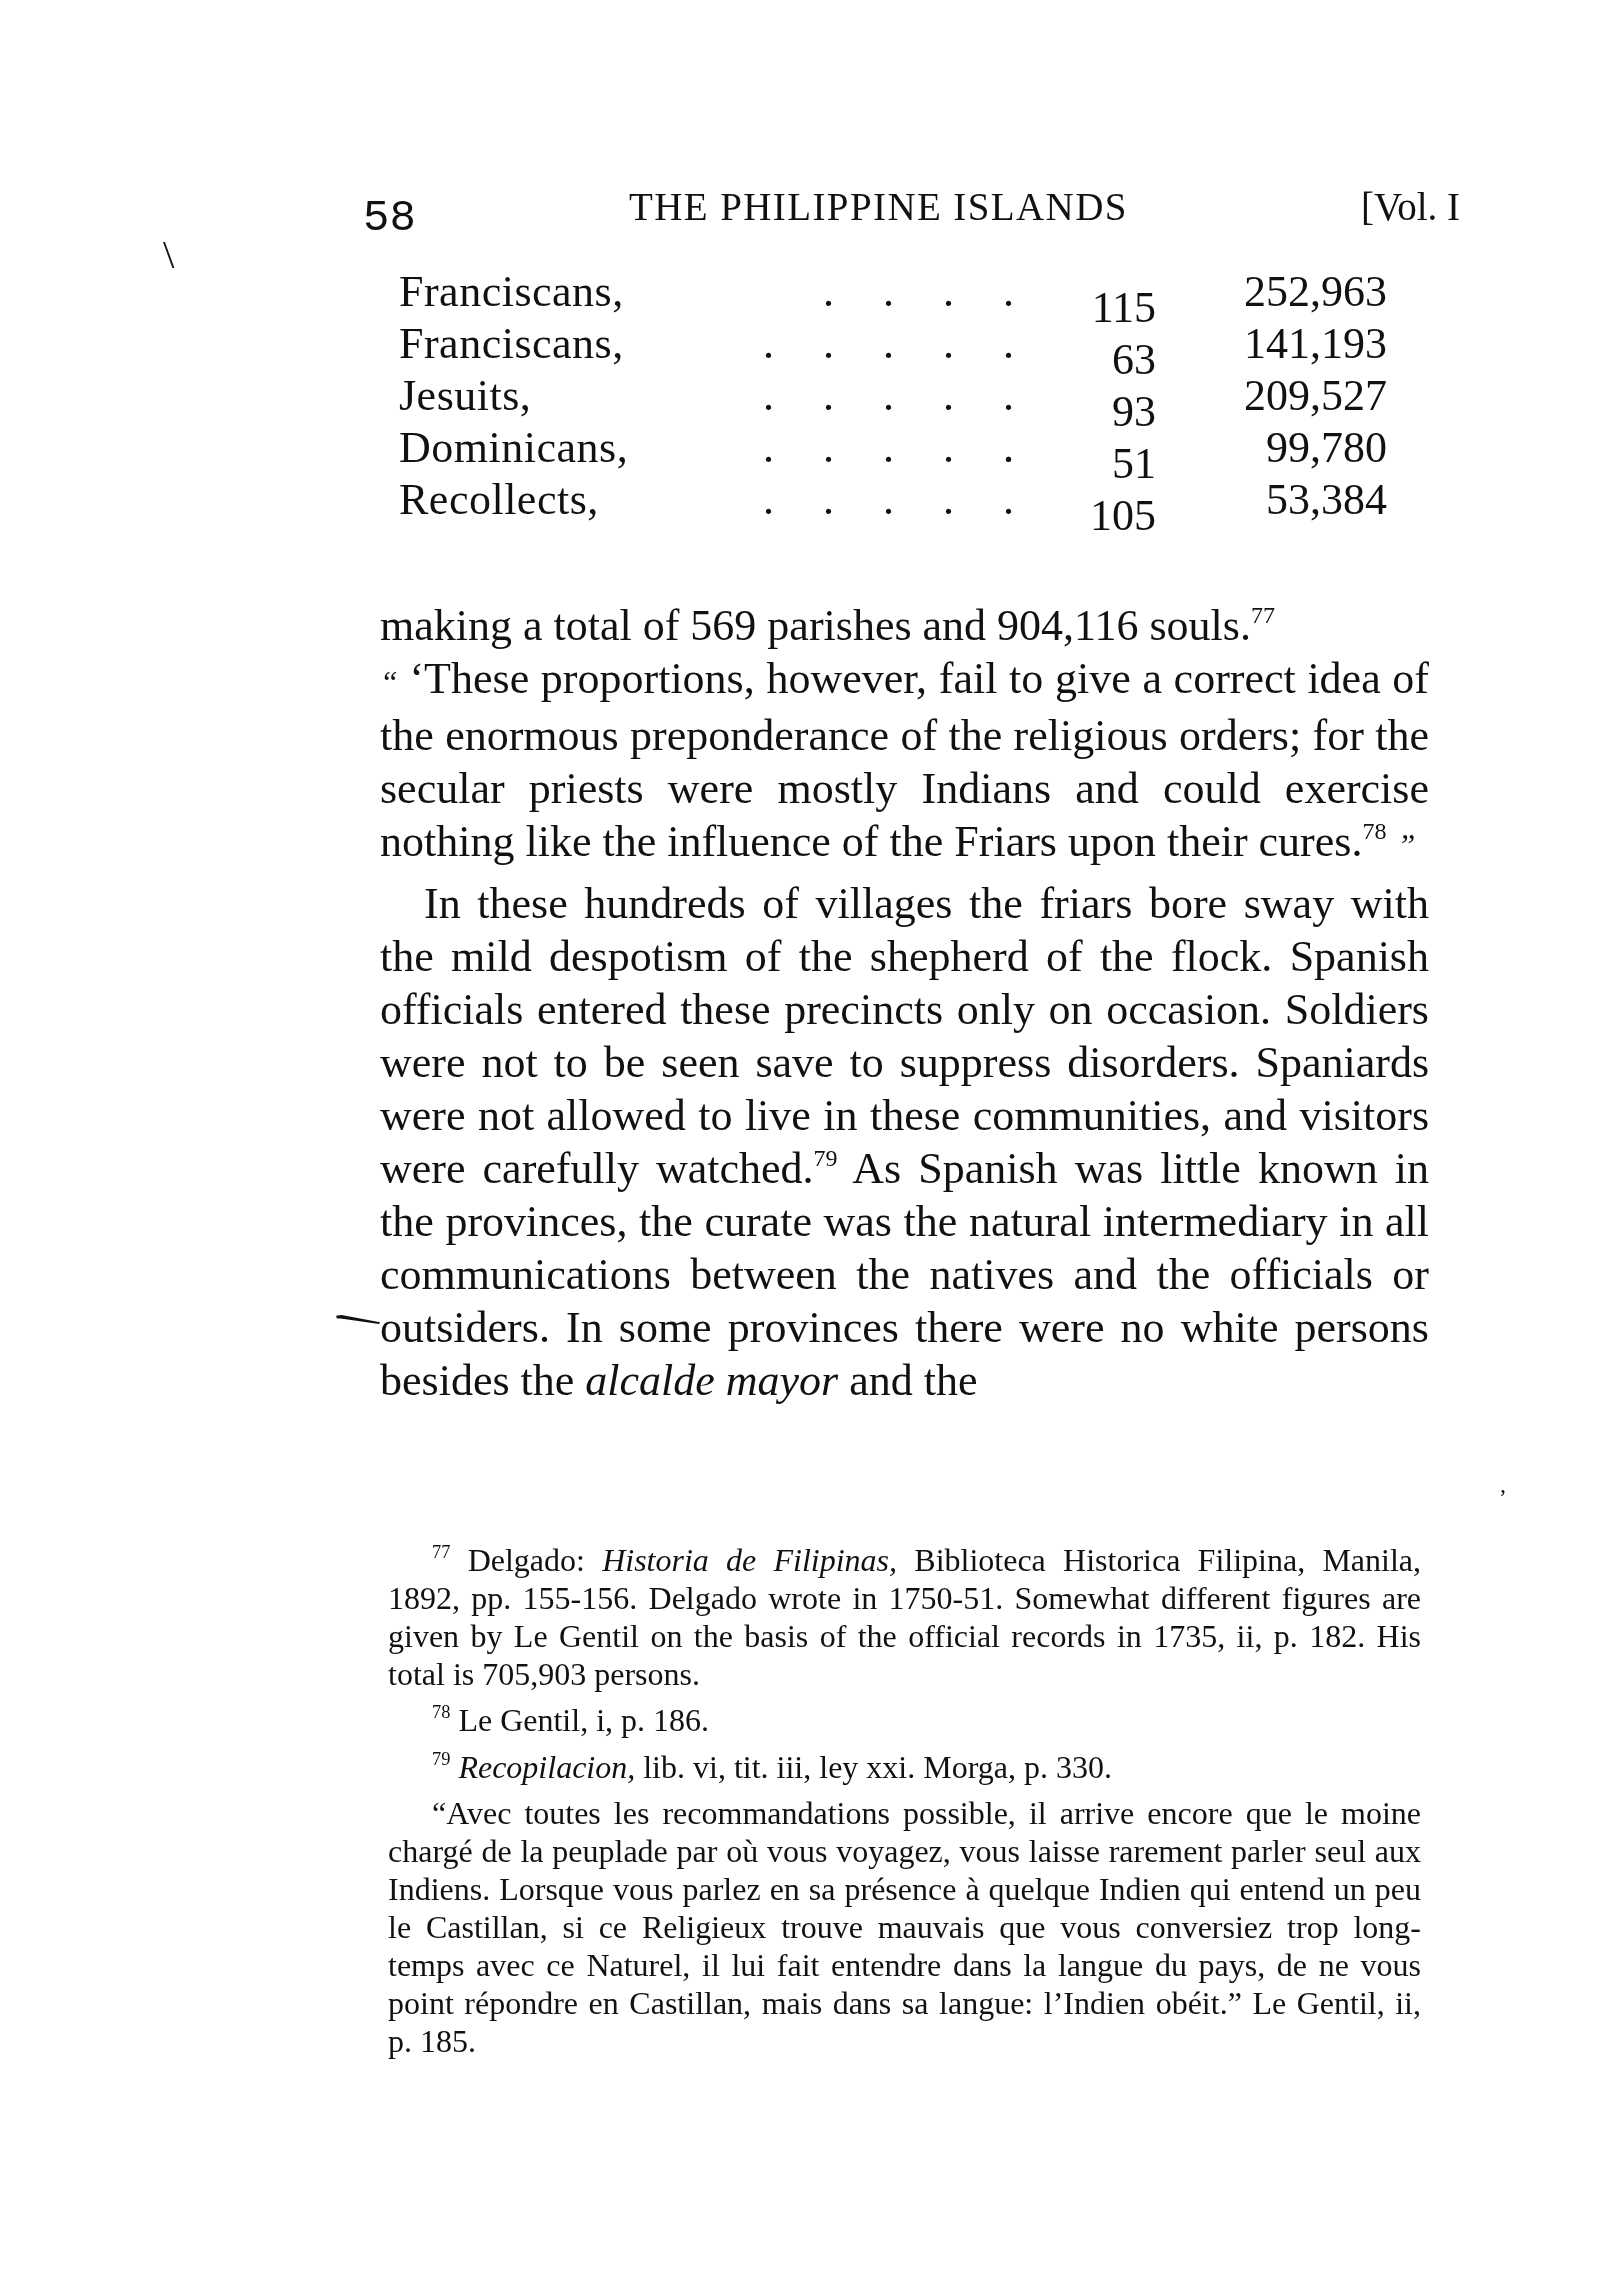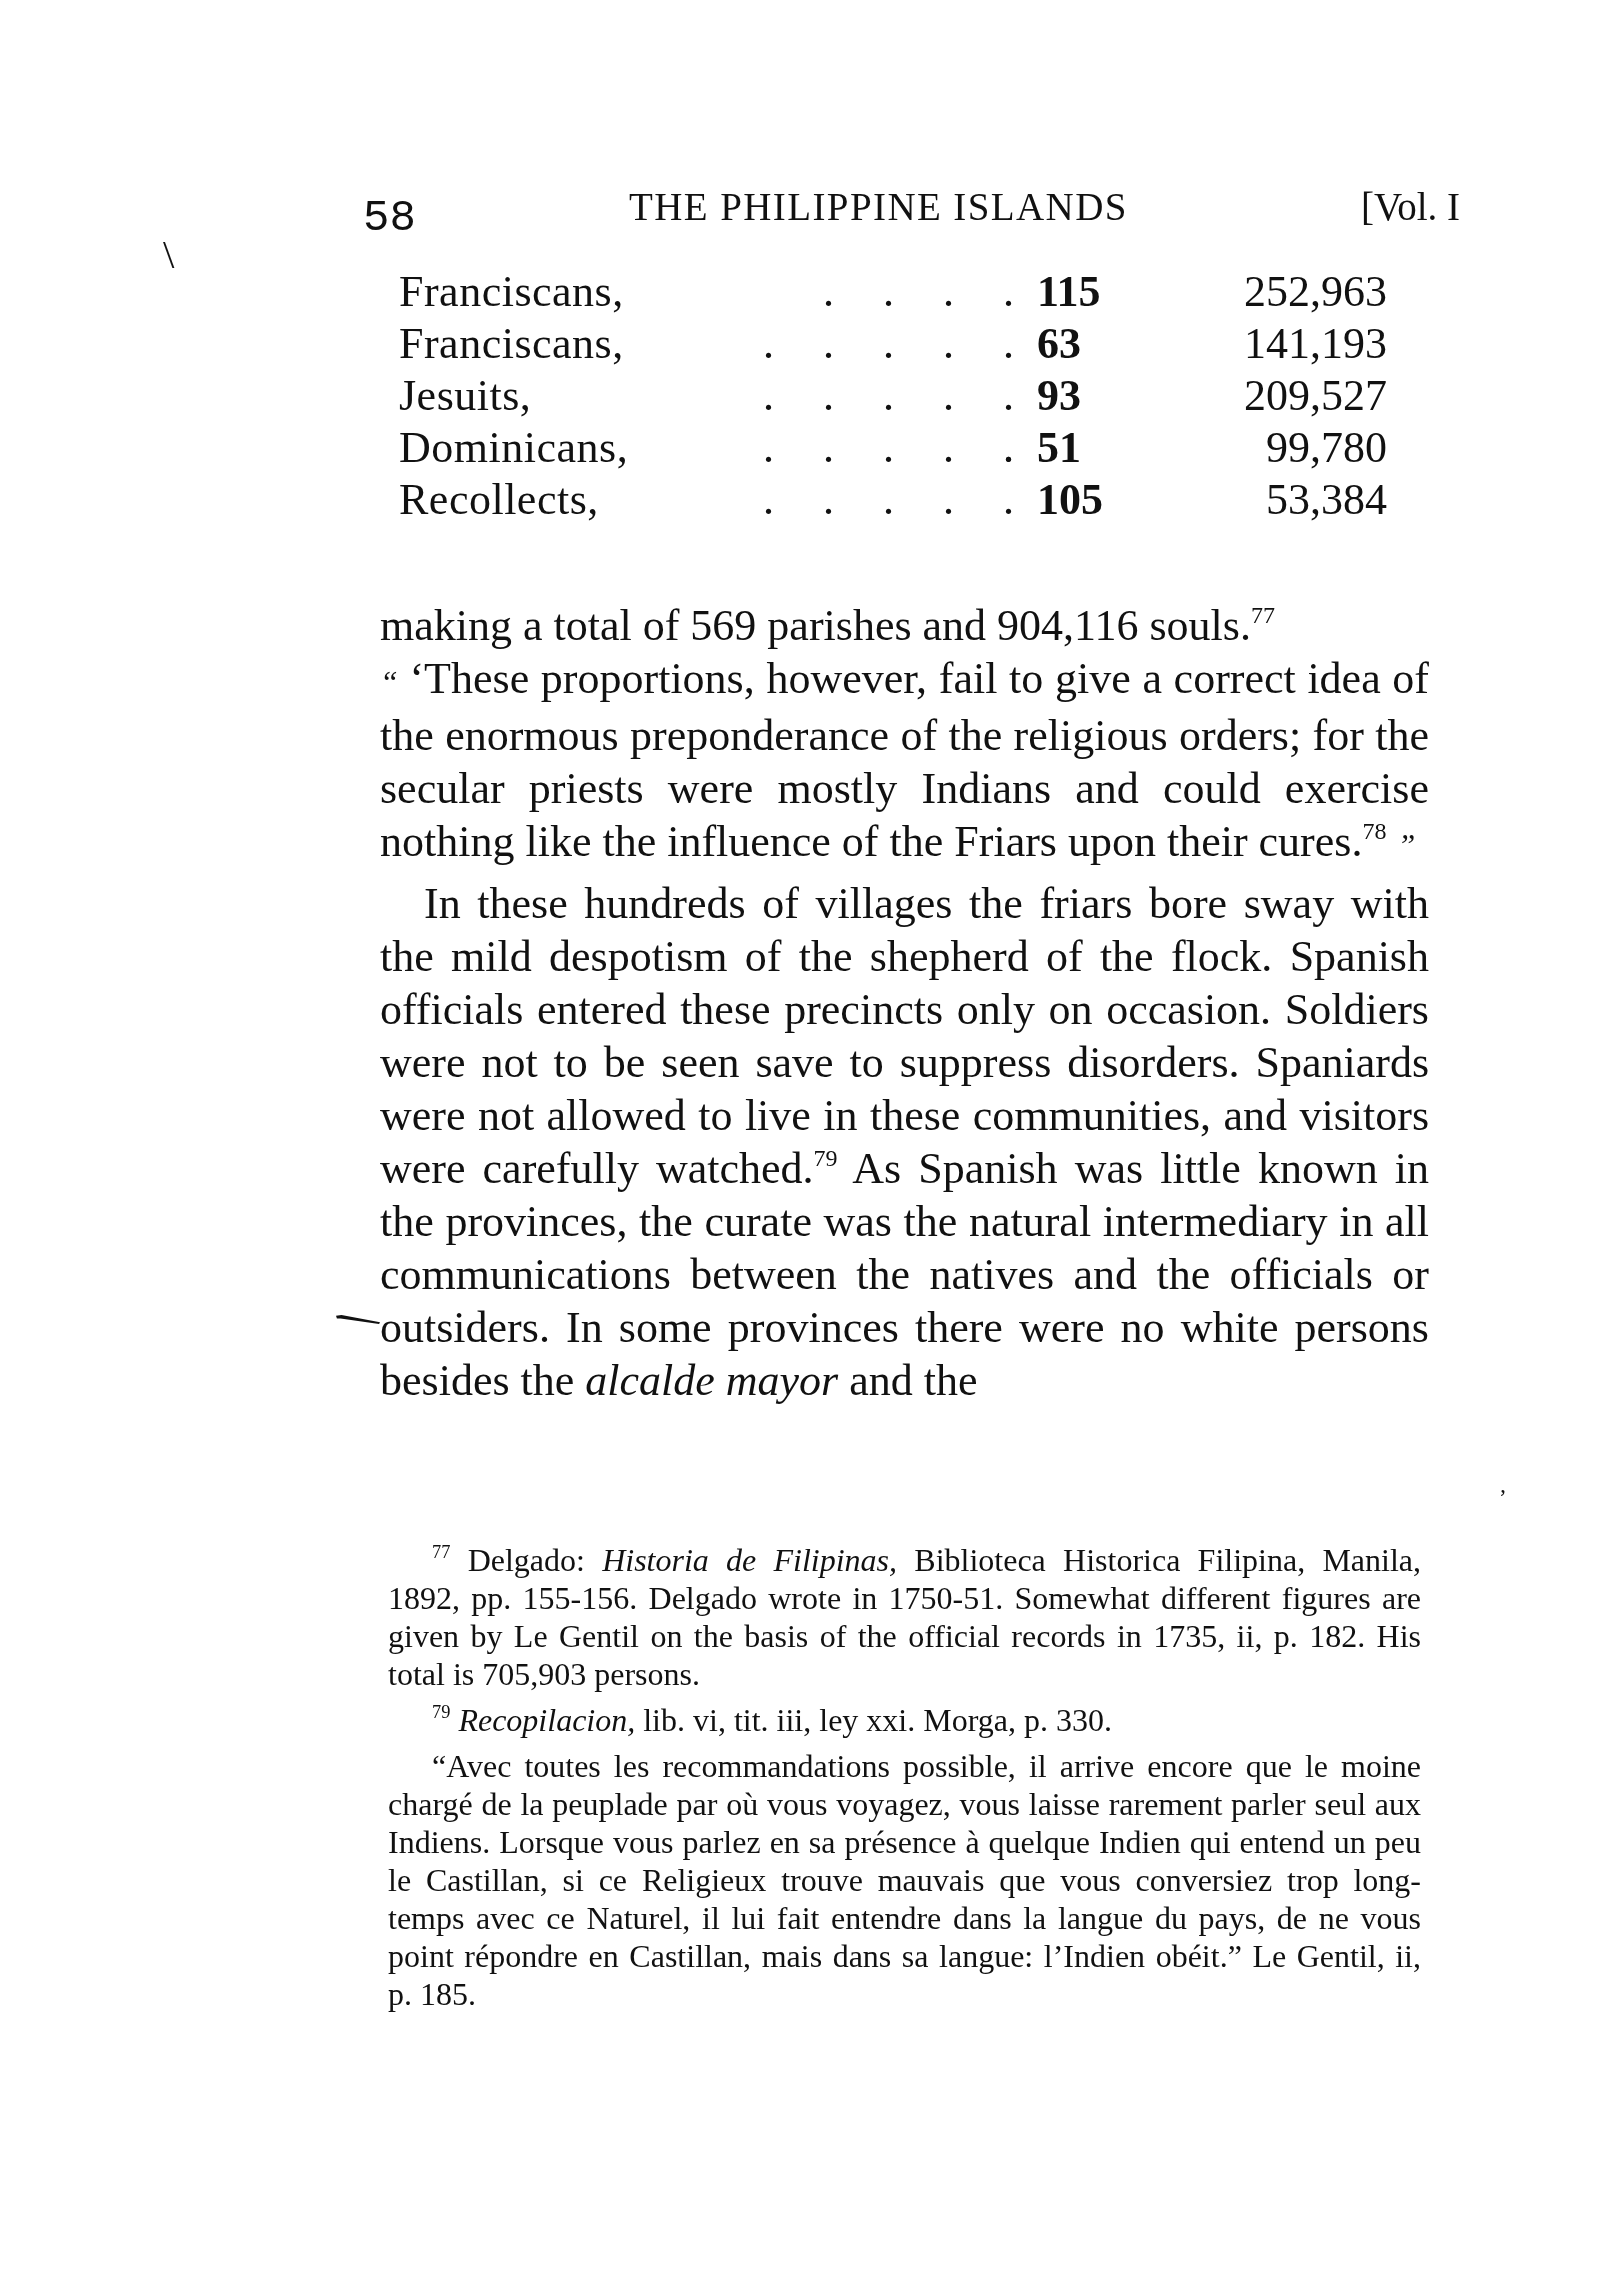--- a/index.html
+++ b/index.html
@@ -24,21 +24,21 @@
     .orders-table {
       position: absolute; left: 399px; top: 266px; width: 996px;
       font-size: 44px; line-height: 52px;
     }
     .orders-table .hdr { position: relative; height: 52px; }
     .orders-table .hdr .h-villages { position: absolute; left: 597px; top: 0; }
     .orders-table .hdr .h-souls { position: absolute; right: 0; top: 0; }
     .orders-table .row { position: relative; height: 52px; }
     .row .name { position: absolute; left: 0; top: 0; letter-spacing: 0.5px; }
     .row .leader { position: absolute; left: 331px; width: 303px; top: 0; text-align: right; letter-spacing: 19px; }
-    .row .villages { position: absolute; left: 638px; width: 119px; top: 0; font-weight: bold; }
+    .row .villages { position: absolute; left: 638px; width: 119px; text-align: right; top: 16px; }
     .row .souls { position: absolute; right: 8px; width: 193px; text-align: right; top: 0; }
 
     
     .body-text {
       position: absolute; left: 380px; top: 599px; width: 1049px;
       font-size: 44px; line-height: 53px; text-align: justify;
     }
     .body-text p { margin: 0; }
     .body-text .indent { text-indent: 44px; }
     .body-text .para2 { margin-top: 4.6px; }
@@ -112,18 +112,19 @@
   </div>
 
   <svg class="arrow-mark" viewBox="0 0 100 24">
     <path d="M2 4 L14 2 L98 18 L96 22 L12 10 L4 10 Z" fill="#111"></path>
   </svg>
 
   <span class="stray-mark" style="left:1499px; top:1485px; font-size:23px;">’</span>
 
   <div class="footnotes">
     <p class="fn-block"><sup>77</sup> <span>Delgado: </span><em>Historia de Filipinas,</em><span> Biblioteca Historica Filipina, Manila, 1892, pp. 155-156. Delgado wrote in 1750-51. Somewhat different figures are given by Le Gentil on the basis of the official records in 1735, ii, p. 182. His total is 705,903 persons.</span></p>
+    <p class="fn-block fn-gap"><sup>78</sup><span> Le Gentil, i, p. 186.</span></p>
     <p class="fn-block fn-gap"><sup>79</sup> <em>Recopilacion,</em><span> lib. vi, tit. iii, ley xxi. Morga, p. 330.</span></p>
     <p class="quote">“Avec toutes les recommandations possible, il arrive encore que le moine chargé de la peuplade par où vous voyagez, vous laisse rarement parler seul aux Indiens. Lorsque vous parlez en sa présence à quelque Indien qui entend un peu le Castillan, si ce Religieux trouve mauvais que vous conversiez trop long-temps avec ce Naturel, il lui fait entendre dans la langue du pays, de ne vous point répondre en Castillan, mais dans sa langue: l’Indien obéit.” Le Gentil, ii, p. 185.</p>
   </div>
 
 </div>
 
 
 </body></html>

